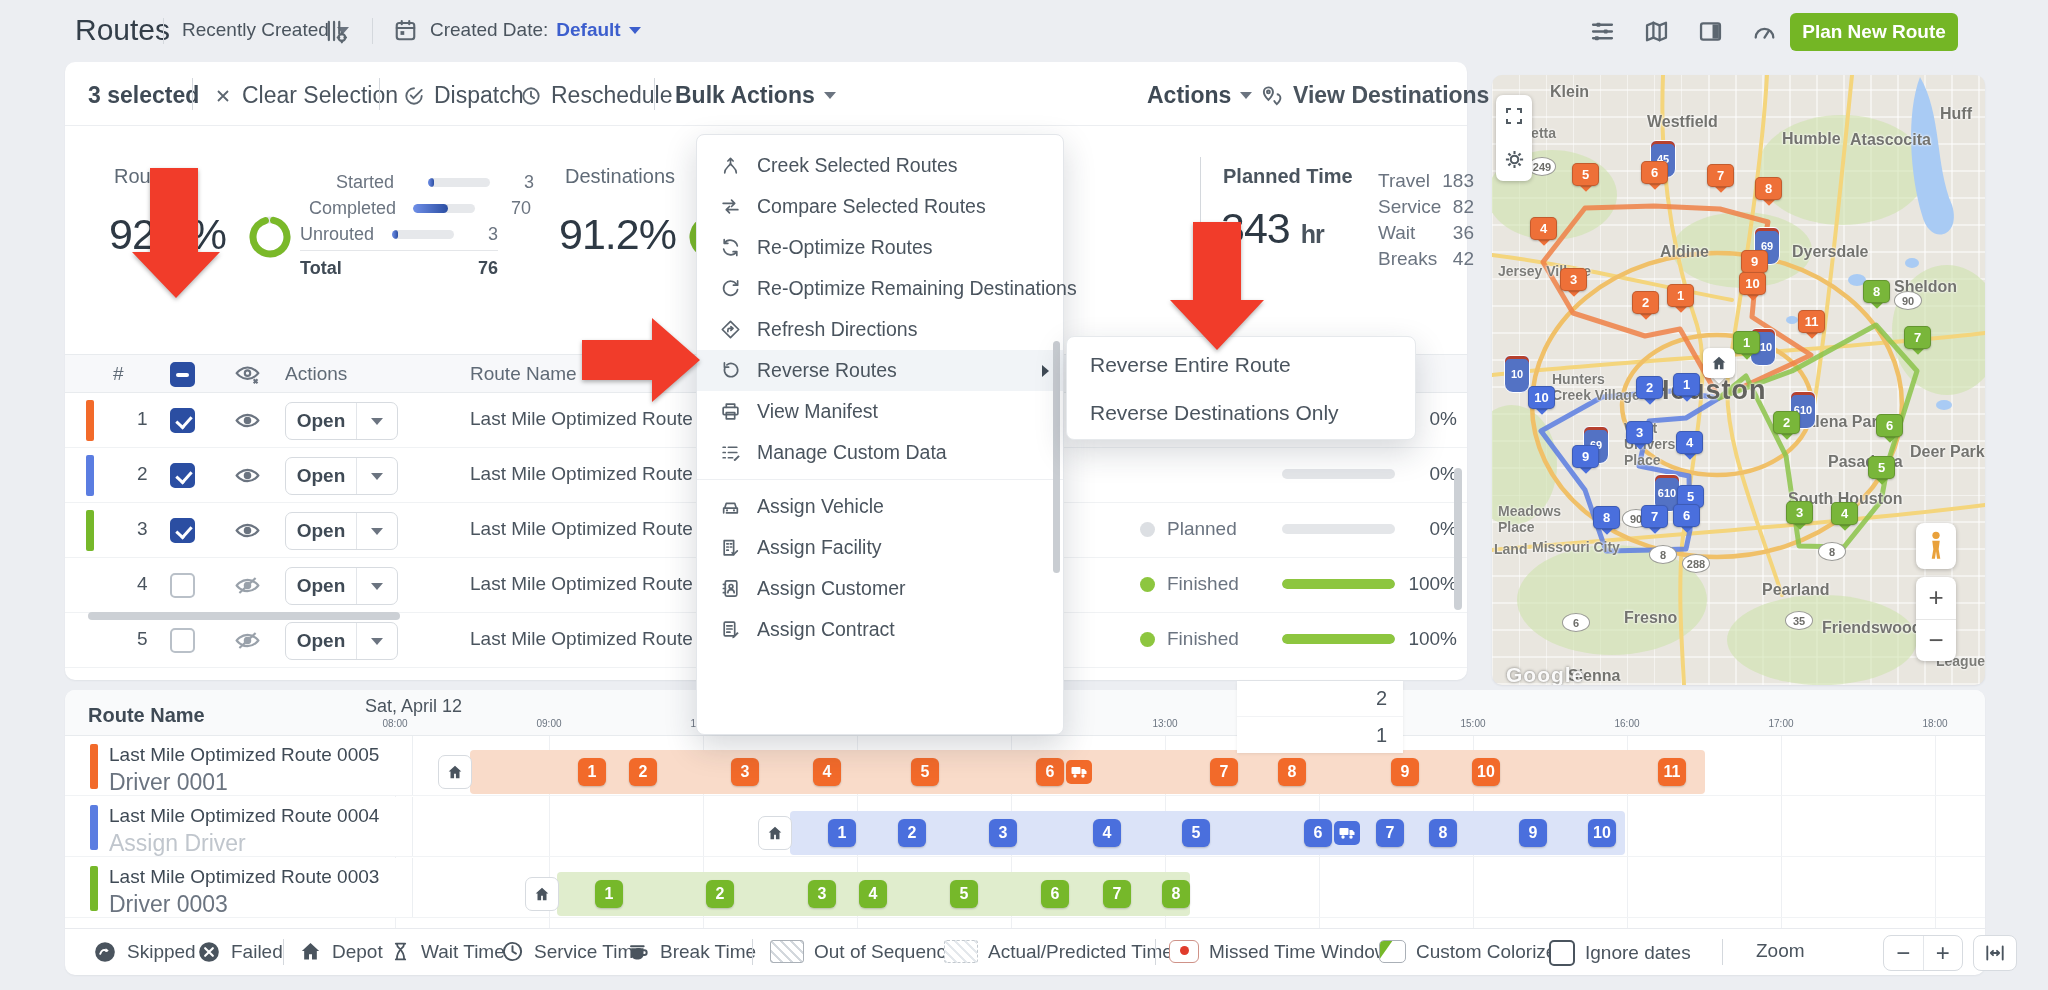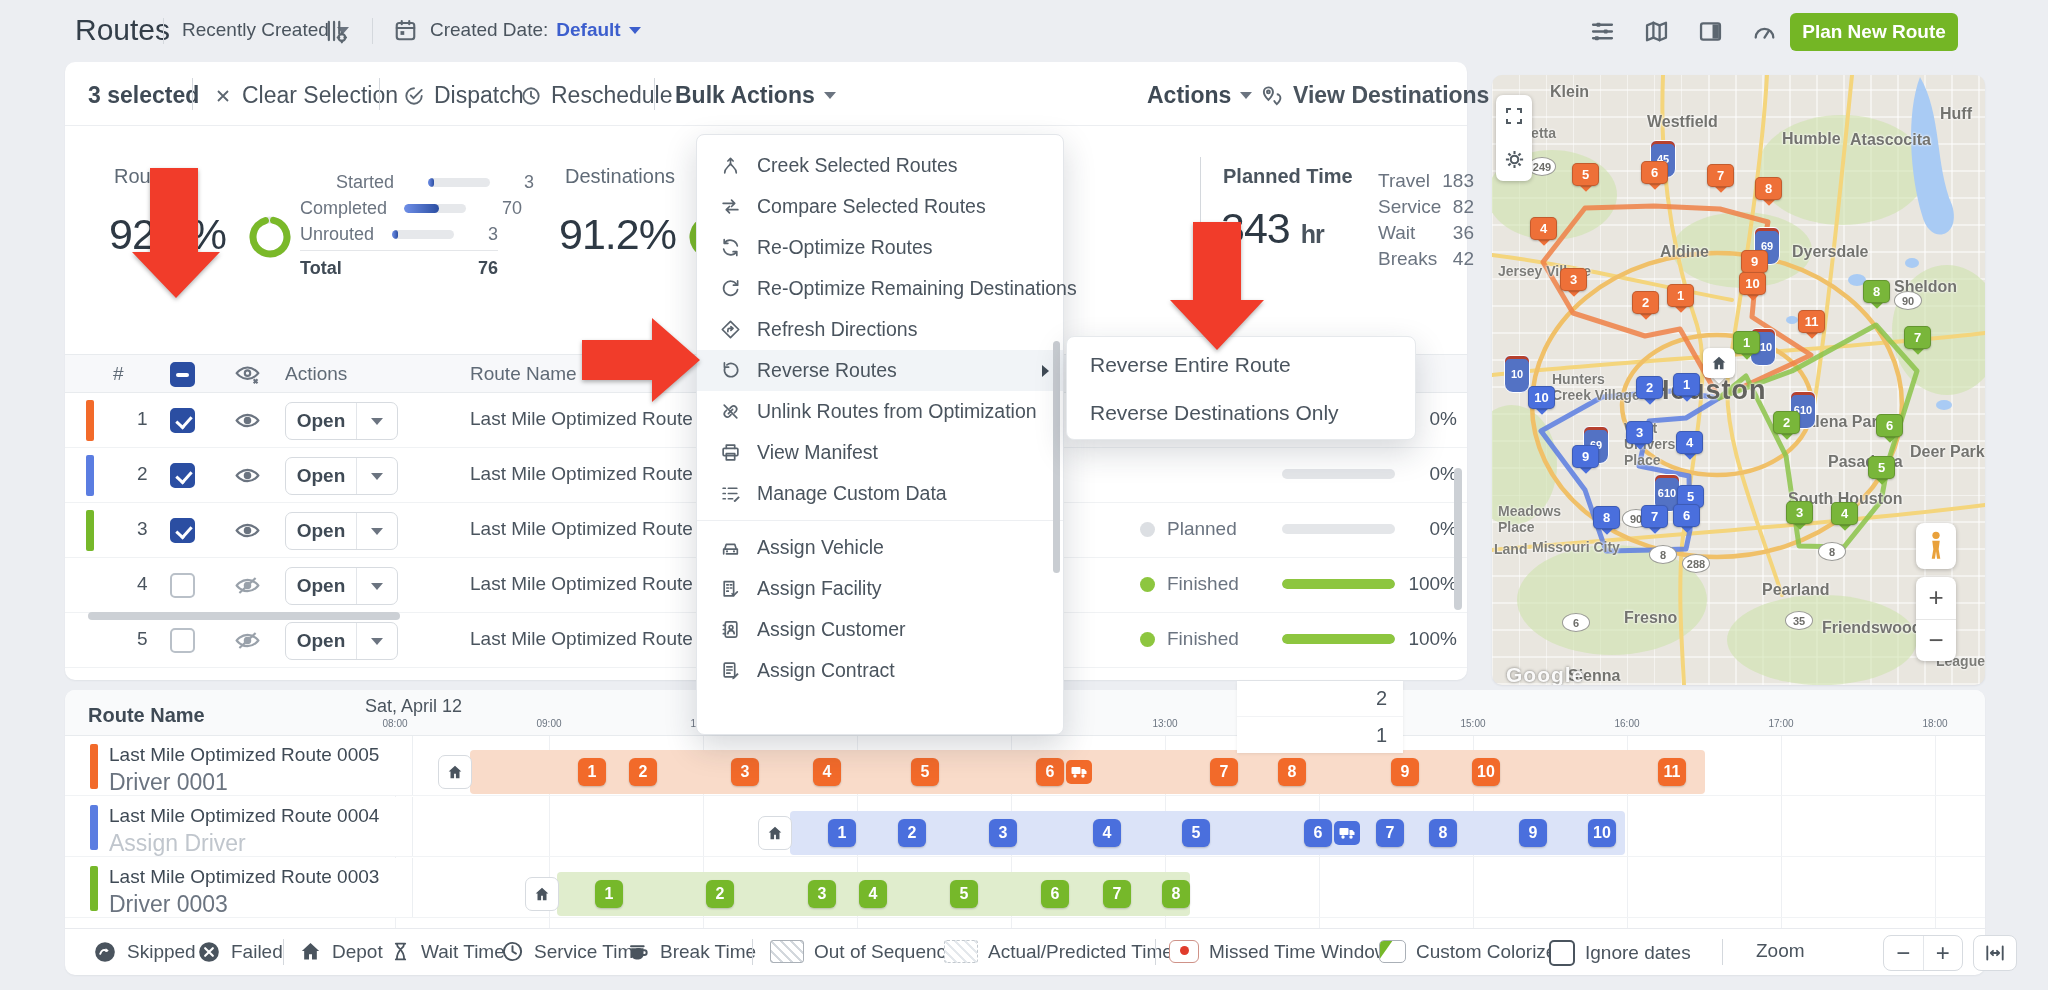--- a/index.html
+++ b/index.html
@@ -271,21 +271,21 @@
         <circle cx="23" cy="23" r="17" fill="none" stroke="#e4e6e9" stroke-width="7"></circle>
         <circle cx="23" cy="23" r="17" fill="none" stroke="#7ab929" stroke-width="7" stroke-dasharray="98 107" stroke-linecap="round" transform="rotate(-78 23 23)"></circle>
       </svg>
       <div class="mini-row" style="left:235px;top:110px;margin-left:36px;">
         <span class="lb">Started</span>
         <span class="track">
             <span class="fillb" style="width:9%;display:block;"></span>
           </span>
         <span class="val">3</span>
       </div>
-      <div class="mini-row" style="left:235px;top:136px;gap:12px;">
+      <div class="mini-row" style="left:244px;top:136px;gap:12px;">
         <span class="lb">Completed</span>
         <span class="track">
             <span class="fillb" style="width:57%;display:block;"></span>
           </span>
         <span class="val">70</span>
       </div>
       <div class="mini-row" style="left:235px;top:162px;">
         <span class="lb">Unrouted</span>
         <span class="track">
             <span class="fillb" style="width:9%;display:block;"></span>
@@ -964,29 +964,20 @@
             <path d="M4.6 7.5a6.3 6.3 0 102-2.8"></path>
             <path d="M4.2 2.8v4h4"></path>
           </svg>
         </span>
       <span>Reverse Routes</span>
       <span class="bm-caret"></span>
     </div>
     <div class="bm-item">
       <span class="bm-ic">
           <svg width="21" height="21" viewBox="0 0 20 20">
-            <path d="M8 12l4-4M6.3 8.8l-1.6 1.6a3 3 0 004.2 4.2l1.6-1.6M13.7 11.2l1.6-1.6a3 3 0 00-4.2-4.2L9.5 7"></path>
-            <path d="M4 4l12 12"></path>
-          </svg>
-        </span>
-      <span>Unlink Routes from Optimization</span>
-    </div>
-    <div class="bm-item">
-      <span class="bm-ic">
-          <svg width="21" height="21" viewBox="0 0 20 20">
             <path d="M6 6V3h8v3"></path>
             <rect x="3" y="6" width="14" height="7" rx="1"></rect>
             <rect x="6" y="11" width="8" height="6"></rect>
           </svg>
         </span>
       <span>View Manifest</span>
     </div>
     <div class="bm-item">
       <span class="bm-ic">
           <svg width="21" height="21" viewBox="0 0 20 20">

